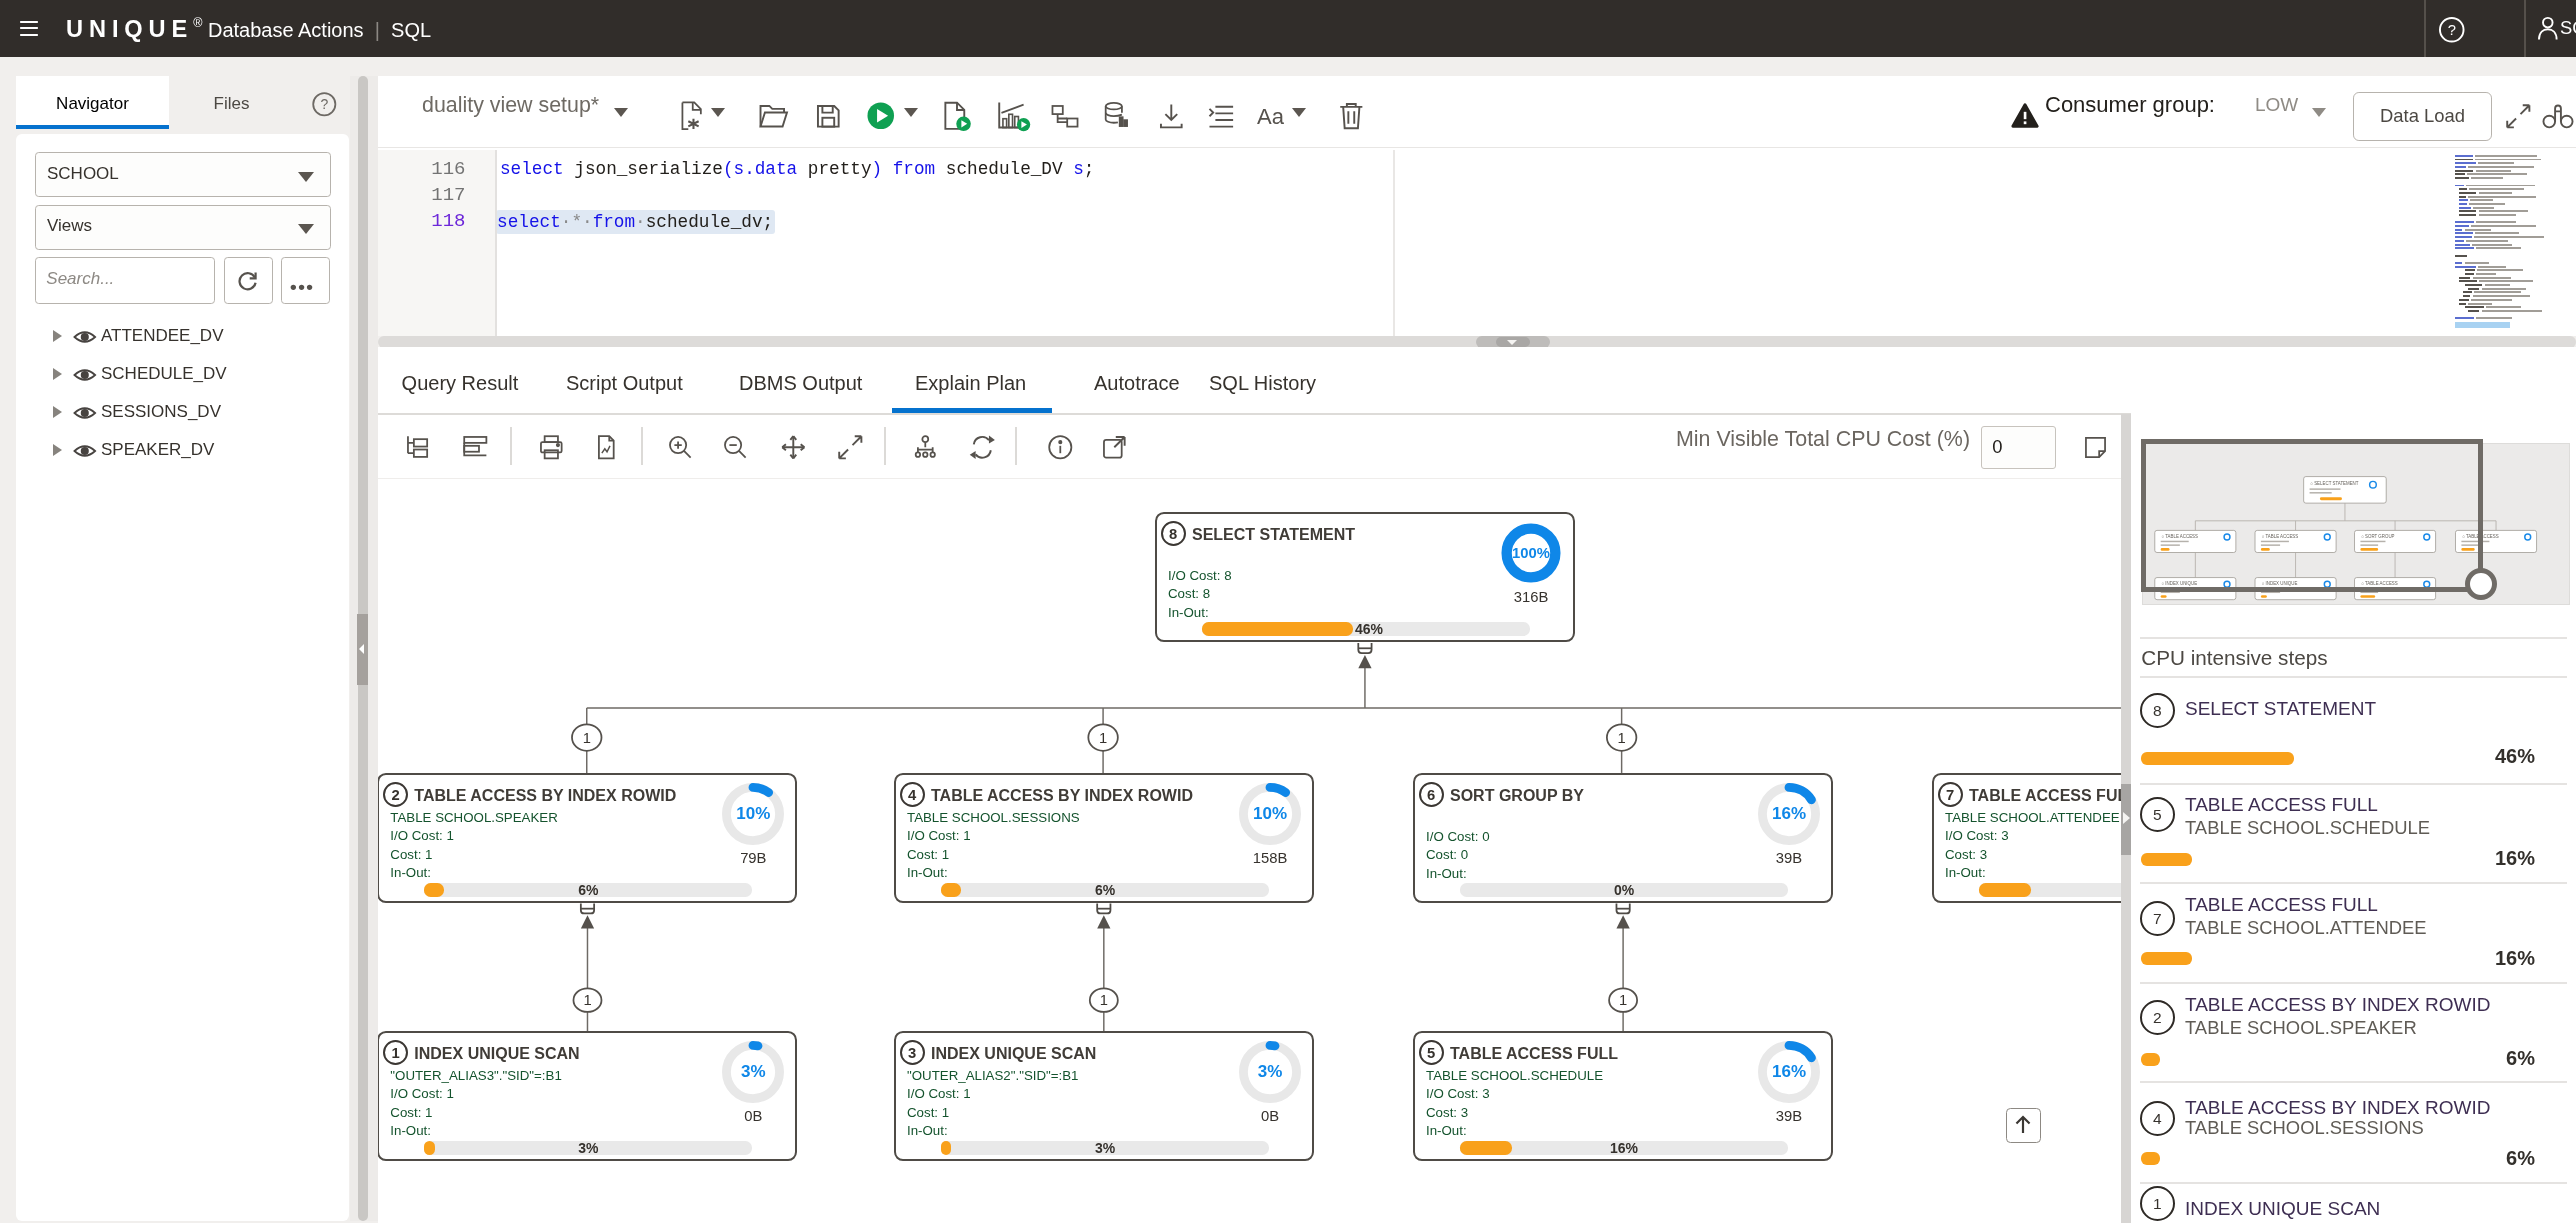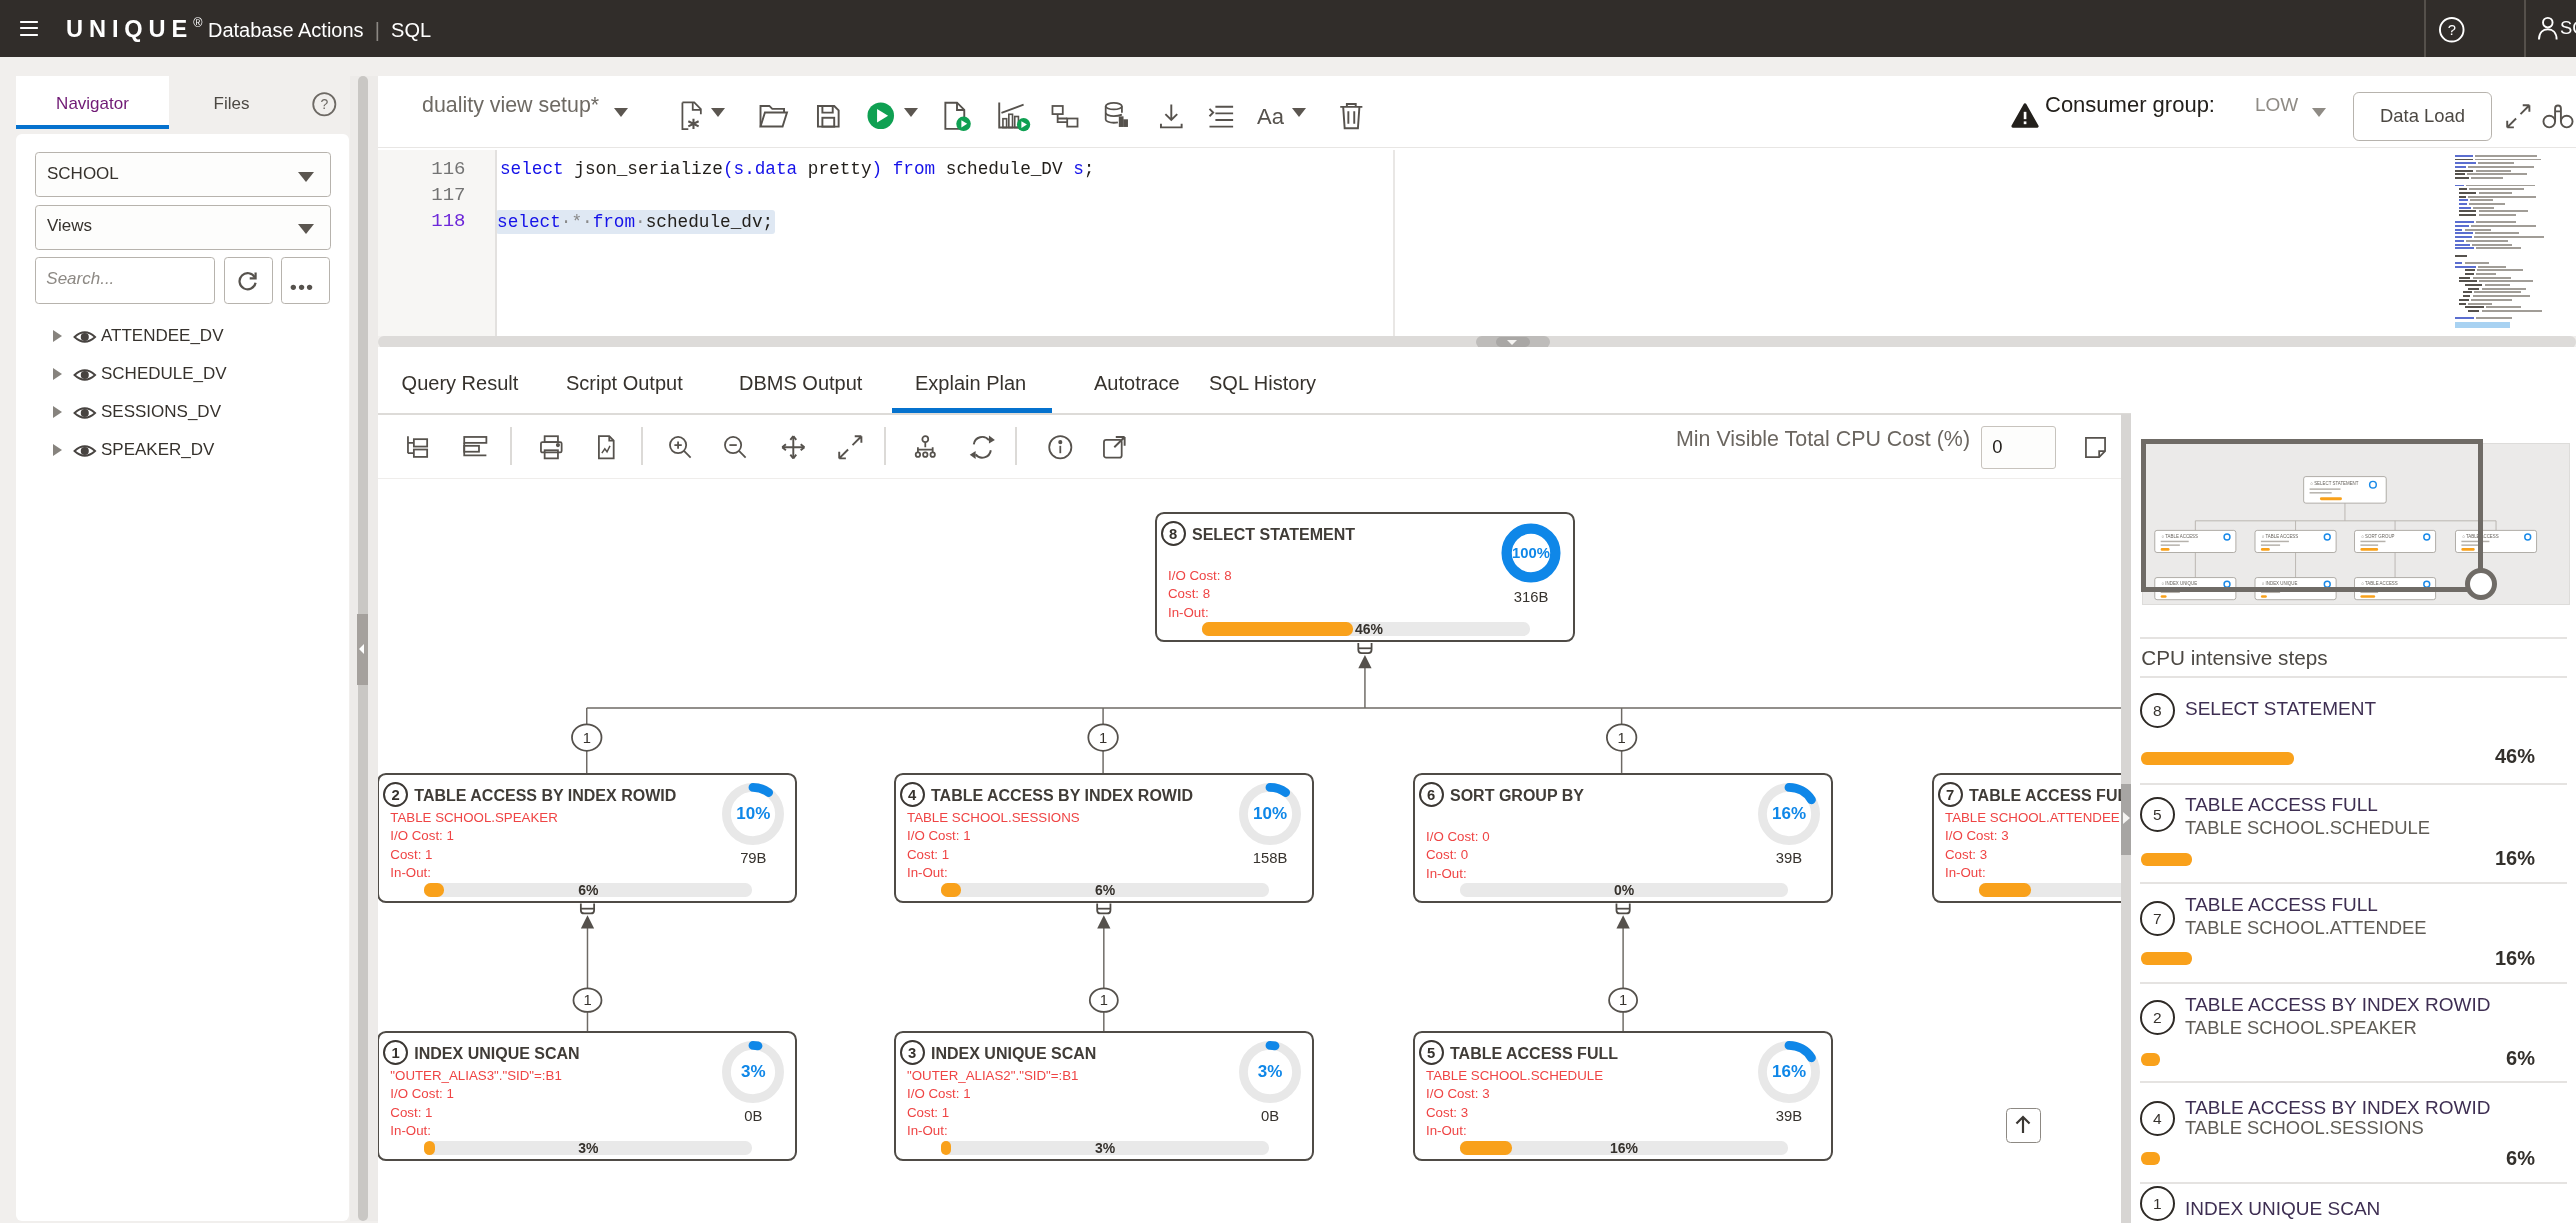--- a/index.html
+++ b/index.html
@@ -12,21 +12,21 @@
   #topbar .logo { position:absolute; left:66px; top:15.5px; color:#fff; font-size:20px; white-space:nowrap; }
   #topbar .logo b { font-weight:bold; letter-spacing:5.9px; font-size:23.6px; }
   .ham { position:absolute; left:20px; top:20.7px; width:17.7px; height:15.5px; }
   .ham div { height:2.2px; background:#fff; margin-bottom:4.4px; border-radius:0.7px; }
   #searchbox { position:absolute; left:1971px; top:8.9px; width:441px; height:38px; background:#fff; border-radius:5.9px; }
   #searchbox .ph { position:absolute; left:41px; top:6.6px; font-style:italic; font-size:20px; color:#75716c; }
   .tdiv { position:absolute; top:0; width:1.5px; height:57px; background:#55504b; }
 
   
   #navtab { position:absolute; left:16px; top:76px; width:153px; height:53px; background:#fff; border-bottom:4.4px solid #0572ce; }
-  #navtab span { position:absolute; left:0; right:0; top:17.7px; text-align:center; font-size:17px; color:#701a75; }
+  #navtab span { position:absolute; left:0; right:0; top:17.7px; text-align:center; font-size:17px; color:#000000; }
   #filestab { position:absolute; left:169px; top:76px; width:125px; height:53px; }
   #filestab span { position:absolute; left:0; right:0; top:17.7px; text-align:center; font-size:17px; color:#4c4843; }
   #lpanel { position:absolute; left:16px; top:134px; width:333px; height:1087px; background:#fff; border-radius:5.9px; }
   .sel { position:absolute; left:19px; width:296px; height:45px; border:1.5px solid #b7b3ad; border-radius:3.7px; background:#fdfdfc; }
   .sel span { position:absolute; left:11px; top:10.3px; font-size:17px; color:#36322d; }
   .sel .car { position:absolute; right:16px; top:18.4px; width:0; height:0; border-left:8px solid transparent; border-right:8px solid transparent; border-top:10.3px solid #5b5650; }
   #search1 { position:absolute; left:19px; top:123px; width:180px; height:47px; border:1.5px solid #b7b3ad; border-radius:3.7px; }
   #search1 span { position:absolute; left:10.3px; top:11px; font-style:italic; font-size:17px; color:#8d8984; }
   .sqbtn { position:absolute; top:123px; width:49px; height:47px; border:1.5px solid #b7b3ad; border-radius:3.7px; }
   .treerow { position:absolute; left:0; height:29.5px; width:100%; }
@@ -60,21 +60,21 @@
   #dtoolbar { position:absolute; left:0; top:67px; width:2198px; height:65px; border-bottom:1.5px solid #efedeb; }
   .vsep { position:absolute; top:13.3px; width:1.5px; height:38px; background:#dcdad7; }
   #mincpu { position:absolute; right:606px; top:12.5px; font-size:21.4px; color:#6b6660; }
   #cpuinput { position:absolute; right:520px; top:11.8px; width:75px; height:43px; border:1.5px solid #c7c3bd; border-radius:3px; background:#fdfdfc; font-size:18.4px; color:#23201c; }
 
   
   #diagram { position:absolute; left:0px; top:133px; width:1743px; height:743px; overflow:hidden; background:#fff; }
   .node { position:absolute; width:420px; height:130px; background:#fff; border:2.2px solid #4f4b46; border-radius:8.9px; }
   .nnum { position:absolute; left:3.7px; top:7.4px; width:25px; height:25px; border:2.2px solid #3b3733; border-radius:50%; text-align:center; font-size:14.8px; font-weight:bold; line-height:22px; color:#36322d; }
   .ntitle { position:absolute; left:35px; top:11.8px; font-size:16px; font-weight:bold; color:#403c37; white-space:nowrap; }
-  .nrows { position:absolute; left:11px; font-size:13.3px; line-height:18.4px; color:#ef4444; white-space:nowrap; }
+  .nrows { position:absolute; left:11px; font-size:13.3px; line-height:18.4px; color:#14532d; white-space:nowrap; }
   .r4 { top:34px; } .r3 { top:53px; }
   .nbar { position:absolute; left:45px; top:108px; width:328px; height:14px; background:#e9e9e9; border-radius:6.6px; }
   .nfill { position:absolute; left:0; top:0; height:14px; background:#f9a11b; border-radius:6.6px; }
   .nbarlbl { position:absolute; top:-1.5px; width:100%; text-align:center; font-size:14px; font-weight:bold; color:#36322d; }
   .nring { position:absolute; right:11px; top:8px; width:62px; height:62px; }
   .npct { position:absolute; right:11px; top:8px; width:62px; height:62px; text-align:center; line-height:62px; font-size:17px; font-weight:bold; color:#0f87e8; }
   .nbytes { position:absolute; right:11px; top:75px; width:62px; text-align:center; font-size:14.8px; color:#36322d; }
 
   
   #gut2 { position:absolute; left:1743px; top:67px; width:10.3px; height:809px; background:#d7d5d3; }

